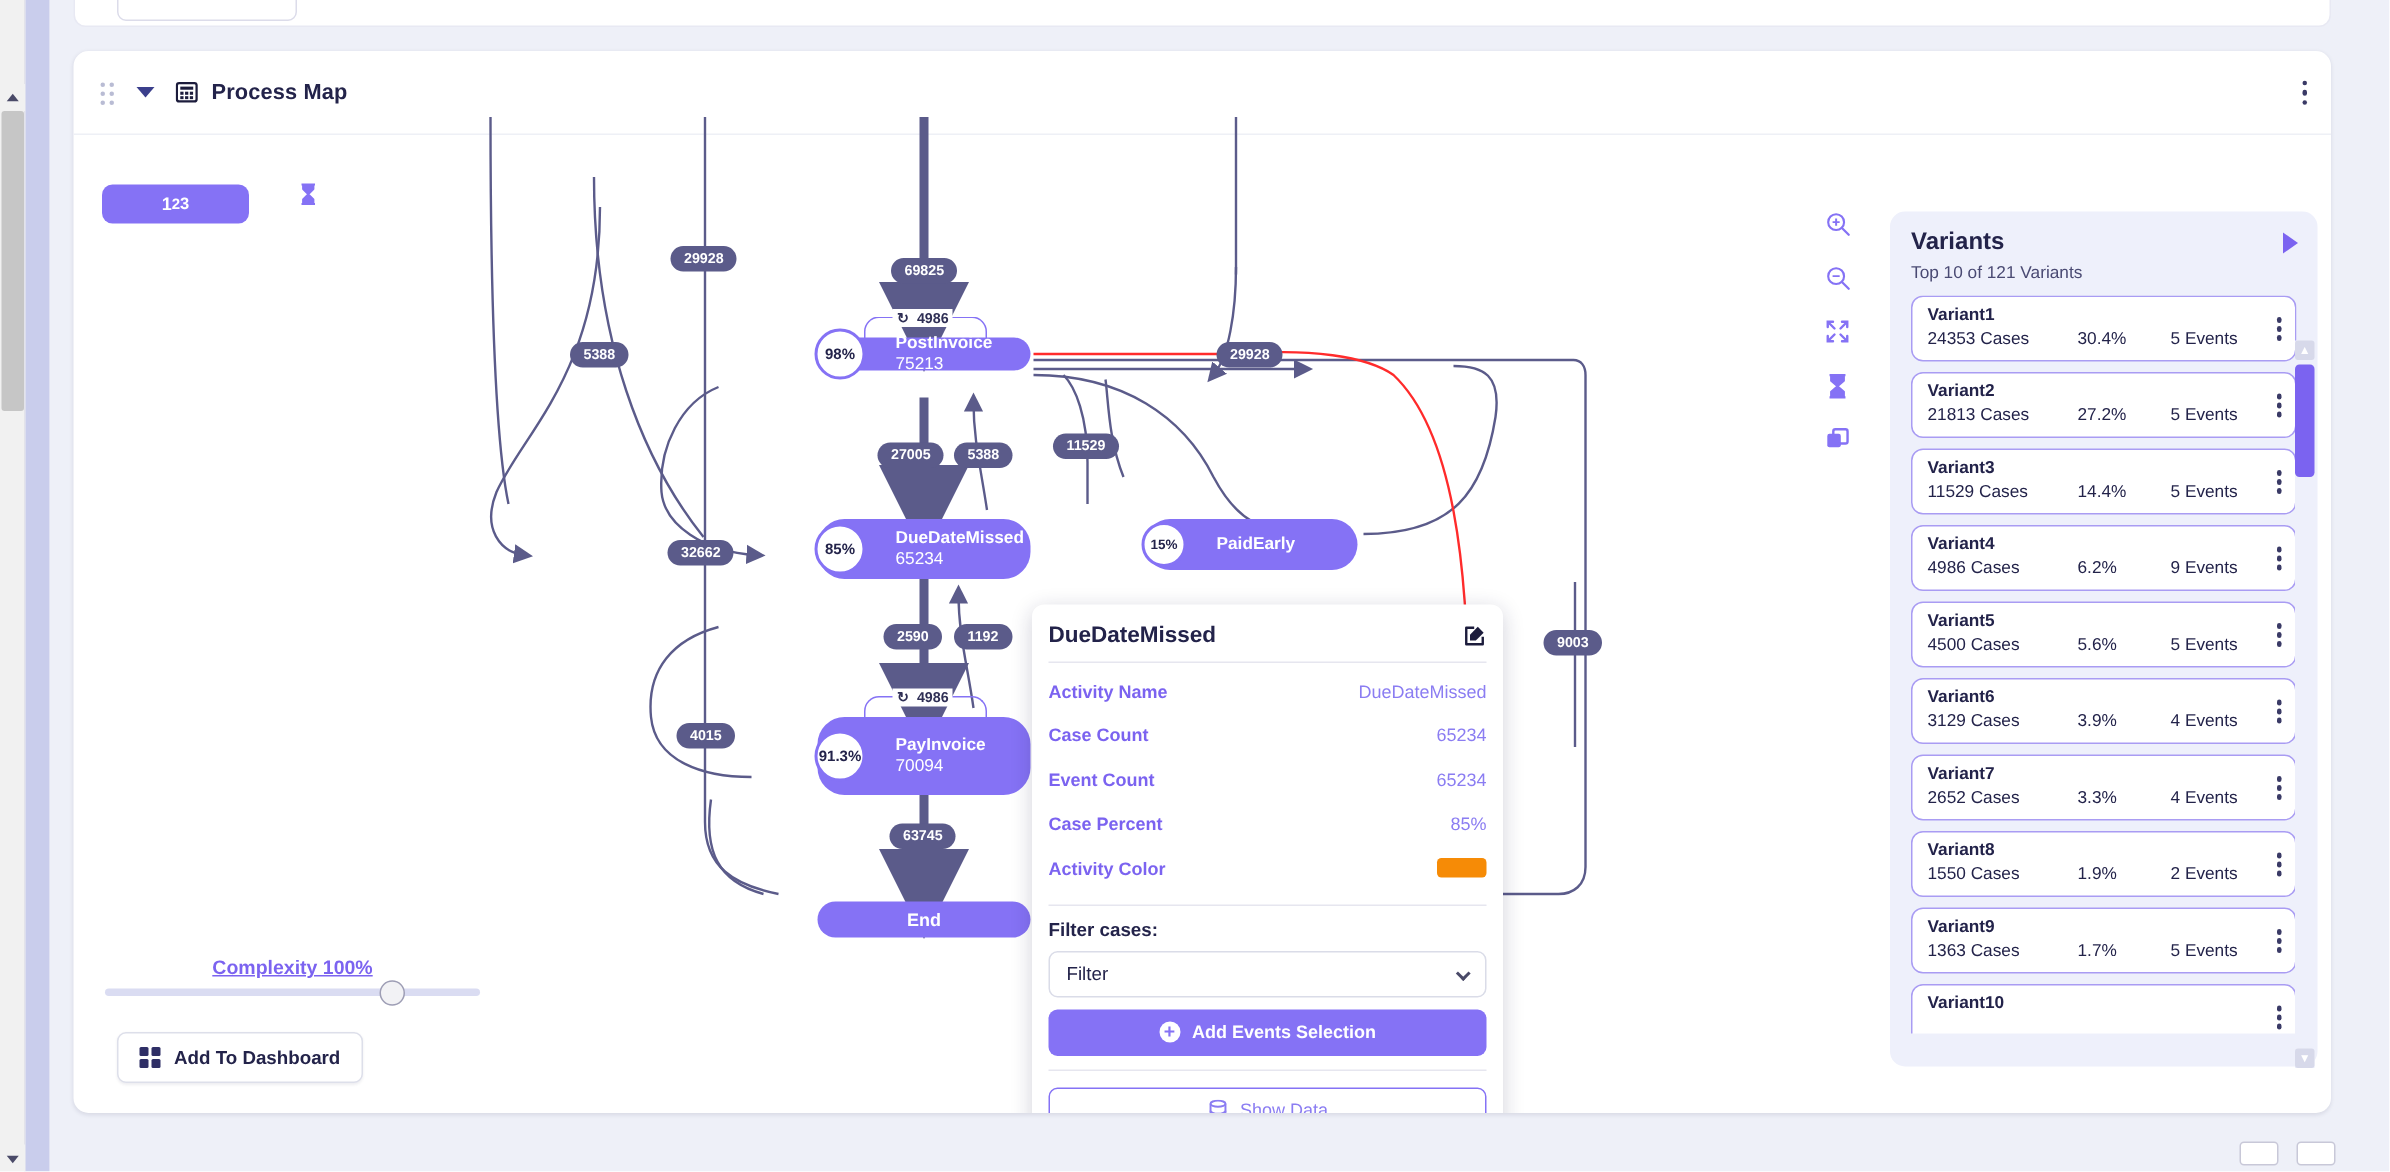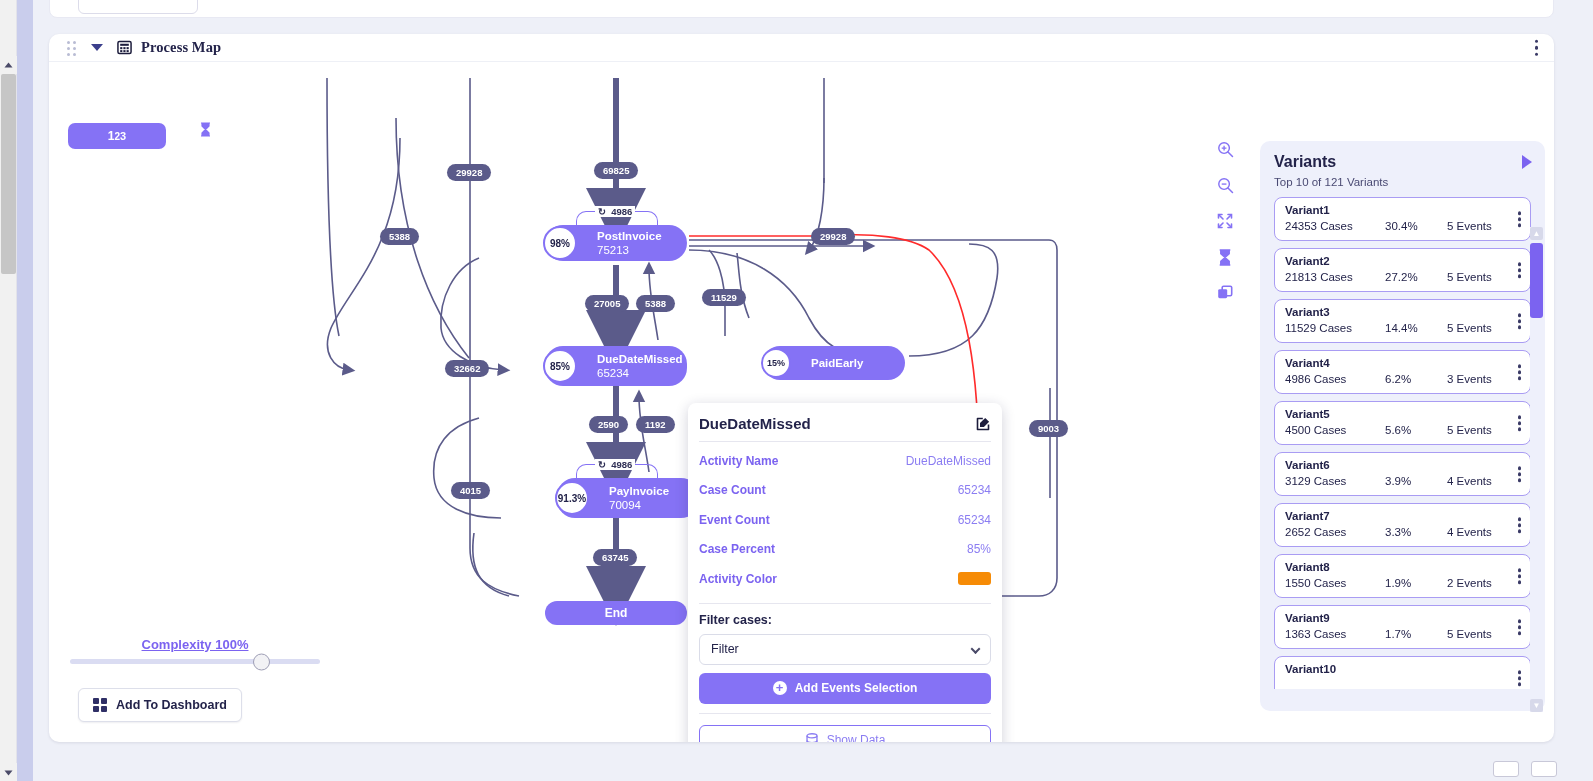--- a/index.html
+++ b/index.html
@@ -47,23 +47,23 @@
     background: #eef0f8;
   }
 
   
   .card {
     position: absolute; left: 49px; top: 34px; width: 1505px; height: 708px;
     background: #ffffff; border-radius: 10px;
     box-shadow: 0 1px 3px rgba(20,20,60,.10);
   }
   .card-header {
-    position: relative; height: 28px; width: 100%;
+    position: relative; height: 56px; width: 100%;
     border-bottom: 1px solid #eef0f6;
-    display: flex; align-items: center; padding: 0 14px; font-family: Liberation Serif, serif;
+    display: flex; align-items: center; padding: 0 14px;
   }
   .drag-dots {
     width: 12px; height: 14px; margin-left: 4px; margin-right: 12px;
     display: grid; grid-template-columns: 4px 4px; grid-template-rows: 4px 4px 4px;
     gap: 2px; cursor: grab;
   }
   .drag-dots i { background: #b9bcd4; border-radius: 50%; width: 3px; height: 3px; display: block; }
   .caret-down {
     width: 0; height: 0; border-left: 6px solid transparent; border-right: 6px solid transparent;
     border-top: 7px solid #3b3f8c; margin-right: 14px; cursor: pointer;
@@ -358,33 +358,33 @@
           <path d="M860,278 C920,278 940,250 948,200 C952,172 940,166 920,166"></path>
           <path d="M1001,310 L1001,420"></path>
         </g>
         <g fill="none" stroke="#ff2b2b" stroke-width="1.6">
           <path d="M640,158 L790,158" marker-end="url(#arR)"></path>
           <path d="M930,400 C930,300 920,210 880,172 C860,158 820,156 795,157"></path>
           <path d="M930,400 L930,470"></path>
         </g>
       </svg>
 
-      <div class="node" style="left:496px; top:191px; width:142px; height:36px; top:147px;">
+      <div class="node" style="left:496px; top:191px; width:142px; height:22px; top:147px;">
         <div class="node-pct">98%</div>
         <div class="nm">PostInvoice</div>
         <div class="ct">75213</div>
       </div>
 
       <div class="node" style="left:496px; top:268px; width:142px; height:40px;">
         <div class="node-pct">85%</div>
         <div class="nm">DueDateMissed</div>
         <div class="ct">65234</div>
       </div>
 
-      <div class="node" style="left:496px; top:400px; width:142px; height:40px;margin-left:12px;">
+      <div class="node" style="left:496px; top:400px; width:142px; height:52px;">
         <div class="node-pct">91.3%</div>
         <div class="nm">PayInvoice</div>
         <div class="ct">70094</div>
       </div>
 
       <div class="node" style="left:714px; top:268px; width:142px; height:34px; padding-left:48px;">
         <div class="node-pct" style="width:30px;height:30px;font-size:9px;">15%</div>
         <div class="nm">PaidEarly</div>
       </div>
 
@@ -393,21 +393,21 @@
       <div class="selfloop" style="left:527px; top:133px; width:82px; height:18px;"></div>
       <div class="selfloop-lbl" style="left:546px; top:128px;">
         <span class="rot">↻</span>&nbsp;&nbsp;<span>4986</span>
       </div>
 
       <div class="selfloop" style="left:527px; top:386px; width:82px; height:18px;"></div>
       <div class="selfloop-lbl" style="left:546px; top:381px;">
         <span class="rot">↻</span>&nbsp;&nbsp;<span>4986</span>
       </div>
 
-      <div class="elabel" style="left:545px; top:84px;">69825</div>
+      <div class="elabel" style="left:545px; top:94px;">69825</div>
       <div class="elabel" style="left:398px; top:86px;">29928</div>
       <div class="elabel" style="left:331px; top:150px;">5388</div>
       <div class="elabel" style="left:536px; top:217px;">27005</div>
       <div class="elabel" style="left:587px; top:217px;">5388</div>
       <div class="elabel" style="left:653px; top:211px;">11529</div>
       <div class="elabel" style="left:762px; top:150px;">29928</div>
       <div class="elabel" style="left:396px; top:282px;">32662</div>
       <div class="elabel" style="left:540px; top:338px;">2590</div>
       <div class="elabel" style="left:587px; top:338px;">1192</div>
       <div class="elabel" style="left:402px; top:404px;">4015</div>
@@ -491,21 +491,21 @@
                 <i></i>
                 <i></i>
                 <i></i>
               </div>
           </div>
           <div class="vrow">
             <div class="vname">Variant4</div>
             <div class="vstats">
               <span class="vcases">4986 Cases</span>
               <span class="vpct">6.2%</span>
-              <span class="vevents">3 Events</span>
+              <span class="vevents">9 Events</span>
             </div>
             <div class="vkebab">
                 <i></i>
                 <i></i>
                 <i></i>
               </div>
           </div>
           <div class="vrow">
             <div class="vname">Variant5</div>
             <div class="vstats">

